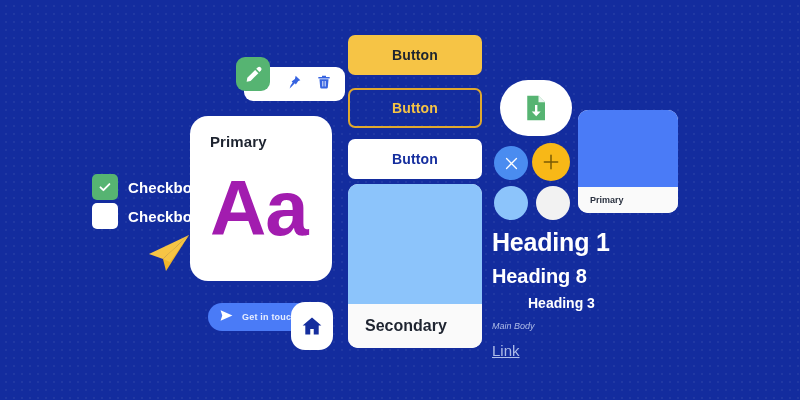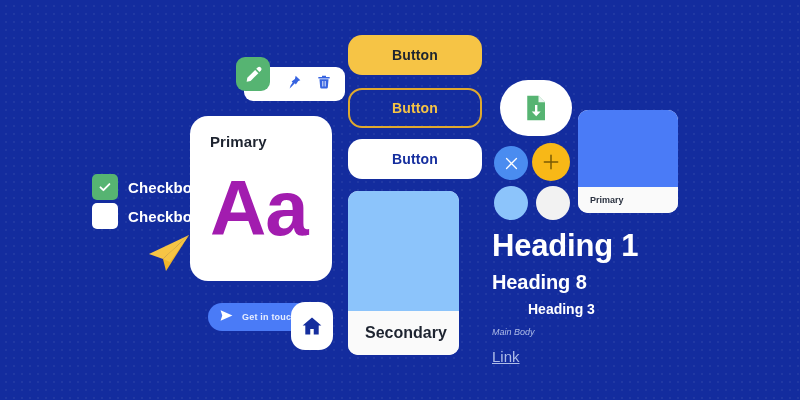--- a/index.html
+++ b/index.html
@@ -79,21 +79,21 @@
     font-weight: bold;
     line-height: 1;
     letter-spacing: -1px;
     margin-top: 18px;
   }
 
   
   .btn {
     width: 134px;
     height: 40px;
-    border-radius: 14px;
+    border-radius: 7px;
     display: flex;
     align-items: center;
     justify-content: center;
     font-size: 14px;
     font-weight: bold;
     box-sizing: border-box;
     letter-spacing: .15px;
   }
   .btn-filled { background: #F6C445; color: #1E2430; }
   .btn-outline { background: transparent; color: #F6C445; border: 2px solid #E0A92E; }
@@ -154,21 +154,21 @@
   .circle {
     border-radius: 50%;
     display: flex; align-items: center; justify-content: center;
   }
   .circle-x { width: 34px; height: 34px; background: #4A8CF0; }
   .circle-plus { width: 38px; height: 38px; background: #F8B817; }
   .circle-lblue { width: 34px; height: 34px; background: #8CC4FB; }
   .circle-white { width: 34px; height: 34px; background: #F2F2F2; }
 
   
-  .h1 { color: #FFFFFF; font-size: 31px; font-weight: bold; letter-spacing: -.2px; line-height: 1.1; }
+  .h1 { color: #FFFFFF; font-size: 25px; font-weight: bold; letter-spacing: -.2px; line-height: 1.1; }
   .h2 { color: #FFFFFF; font-size: 20px; font-weight: bold; letter-spacing: -.1px; line-height: 1.1; }
   .h3 { color: #FFFFFF; font-size: 14px; font-weight: bold; line-height: 1.1; }
   .body-text { color: #AEBCE8; font-size: 9px; line-height: 1.1; }
   .link-text { color: #AEBCE8; font-size: 15px; text-decoration: underline; line-height: 1.1; }
 </style>
 </head>
 <body>
 
 <div id="canvas">
 
@@ -242,21 +242,21 @@
     </span>
     <span class="send-pill-label">Get in touch</span>
   </div>
 
   <div class="abs home-tile" style="left:291px; top:302px;">
     <svg width="22" height="22" viewBox="0 0 24 24">
       <path d="M12 2.8 L22.2 11.4 H19.3 V21.2 H13.9 V15.4 H10.1 V21.2 H4.7 V11.4 H1.8 Z" fill="#152E9E"></path>
     </svg>
   </div>
 
-  <div class="abs swatch swatch-lg" style="left:348px; top:191px; width:111px; height:164px;">
+  <div class="abs swatch swatch-lg" style="left:348px; top:184px; width:134px; height:164px;">
     <div class="swatch-fill" style="background:#8CC4FB;"></div>
     <div class="swatch-label">
       <span>Secondary</span>
     </div>
   </div>
 
   <div class="abs download-pill" style="left:500px; top:80px;">
     <svg width="30" height="30" viewBox="0 0 24 24">
       <path d="M5 2.2 h9 l5.2 5.2 V21.8 H5 Z" fill="#56B472"></path>
       <path d="M14 2.2 L19.2 7.4 H14 Z" fill="#E9F6EE"></path>

